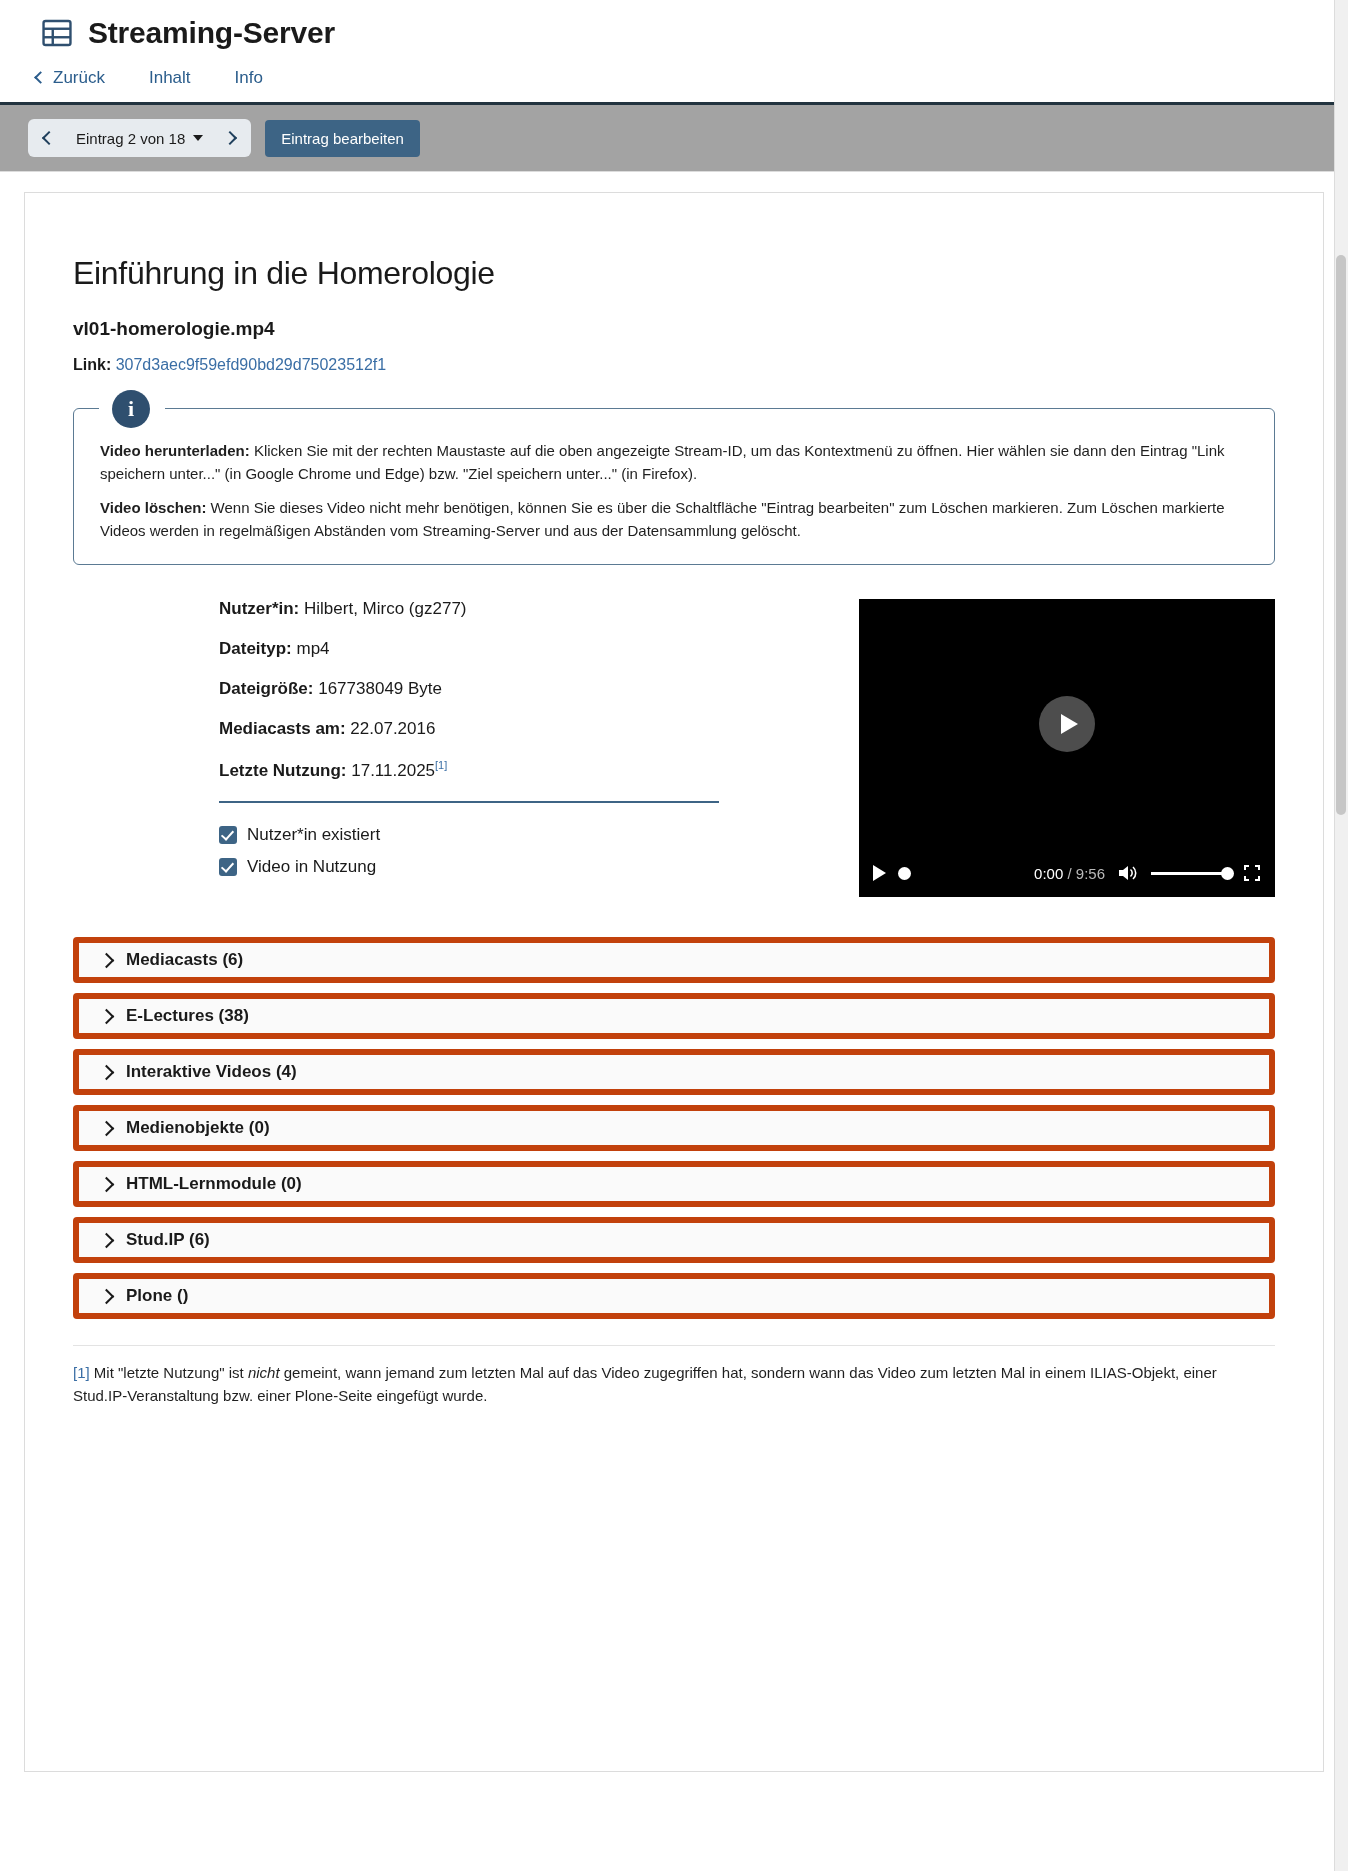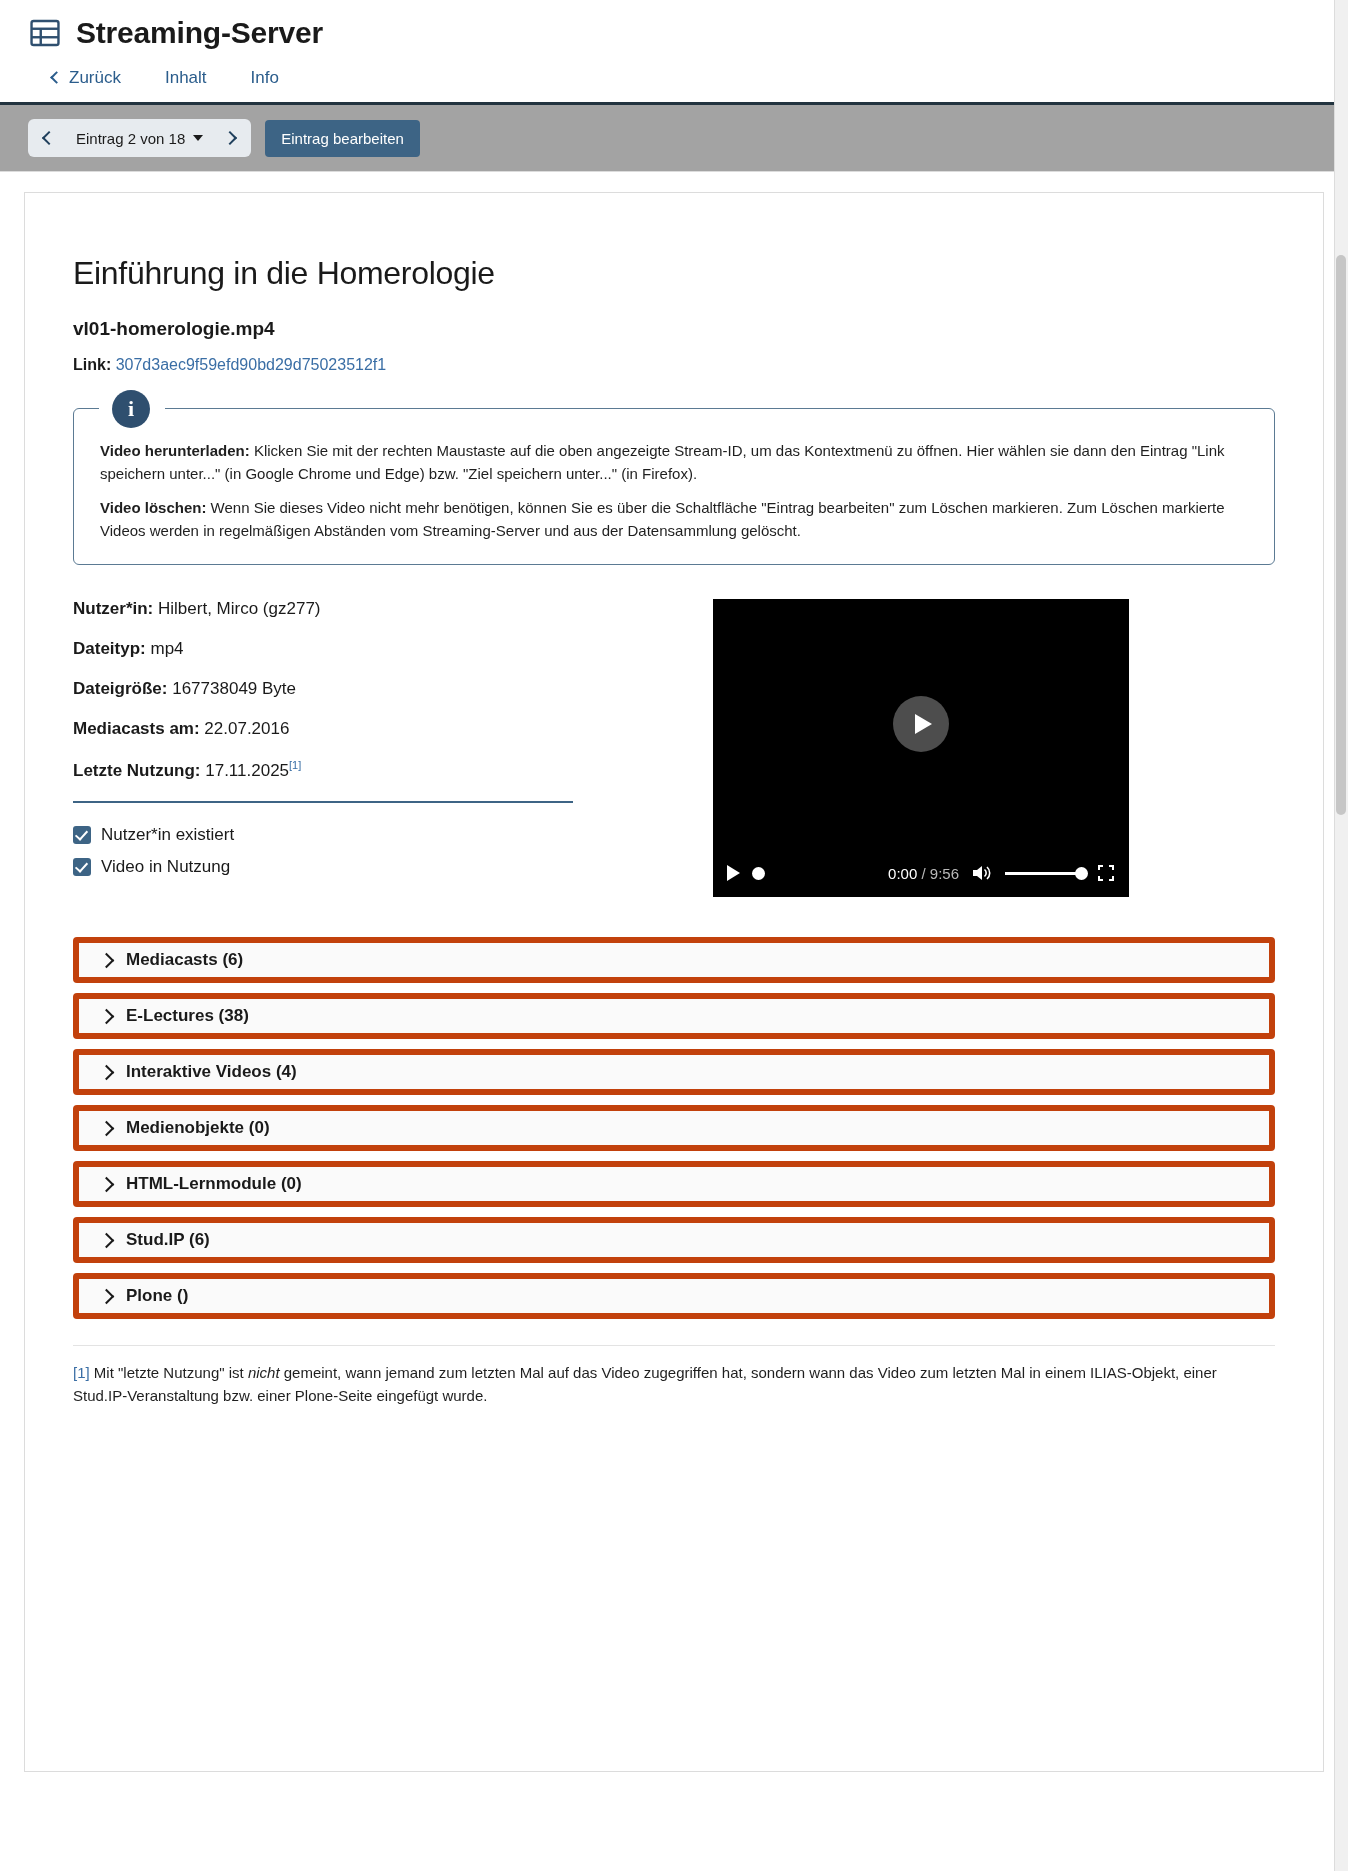--- a/index.html
+++ b/index.html
@@ -8,30 +8,31 @@
     background: #ffffff;
     font-family: "Liberation Sans", sans-serif;
     color: #1a1a1a;
   }
   body { width: 1348px; height: 1871px; position: relative; overflow: hidden; }
 
   
   .app-header {
     display: flex; align-items: center; gap: 14px;
     padding: 16px 28px 10px 28px;
+    margin-left: 12px;
   }
   .app-logo { width: 34px; height: 34px; color: #2f4f6f; flex: 0 0 auto; }
   .app-title {
     font-size: 30px; font-weight: bold; letter-spacing: -0.2px; color: #1a1a1a;
   }
 
   
   .nav-bar {
     display: flex; align-items: center; gap: 0;
-    padding: 0 44px;
+    padding: 0 28px;
     border-bottom: 3px solid #22333f;
   }
   .nav-item {
     font-size: 17px; color: #2b5d8c; padding: 8px 22px 14px 22px; cursor: pointer;
     display: flex; align-items: center; gap: 8px;
   }
   .nav-item.first { padding-left: 8px; }
   .chev-left {
     display: inline-block; width: 9px; height: 9px;
     border-left: 2.5px solid #2b5d8c; border-bottom: 2.5px solid #2b5d8c;
@@ -100,21 +101,21 @@
     content: ""; position: absolute; top: -1px; left: 25px; width: 66px; height: 3px;
     background: #fff;
   }
   .infobox p {
     margin: 0 0 10px 0; font-size: 15px; line-height: 1.55; color: #1f1f1f;
   }
   .infobox p:last-child { margin-bottom: 0; }
   .infobox b { font-weight: bold; }
 
   
-  .meta-wrap { display: flex; gap: 40px; align-items: flex-start; }
+  .meta-wrap { display: flex; gap: 40px; align-items: flex-start; justify-content: flex-end; }
   .meta { flex: 0 0 600px; }
   .meta-line { font-size: 17px; margin-bottom: 20px; }
   .meta-line b { font-weight: bold; }
   sup.fn { font-size: 11px; color: #3a6ea5; vertical-align: super; }
   .meta-rule { border-top: 2px solid #3d6485; margin: 14px 0 22px 0; width: 500px; }
   .chk-line { display: flex; align-items: center; gap: 10px; margin-bottom: 12px; font-size: 17px; }
   .chk {
     width: 18px; height: 18px; background: #3d6485; border-radius: 3px; position: relative;
     flex: 0 0 auto;
   }

